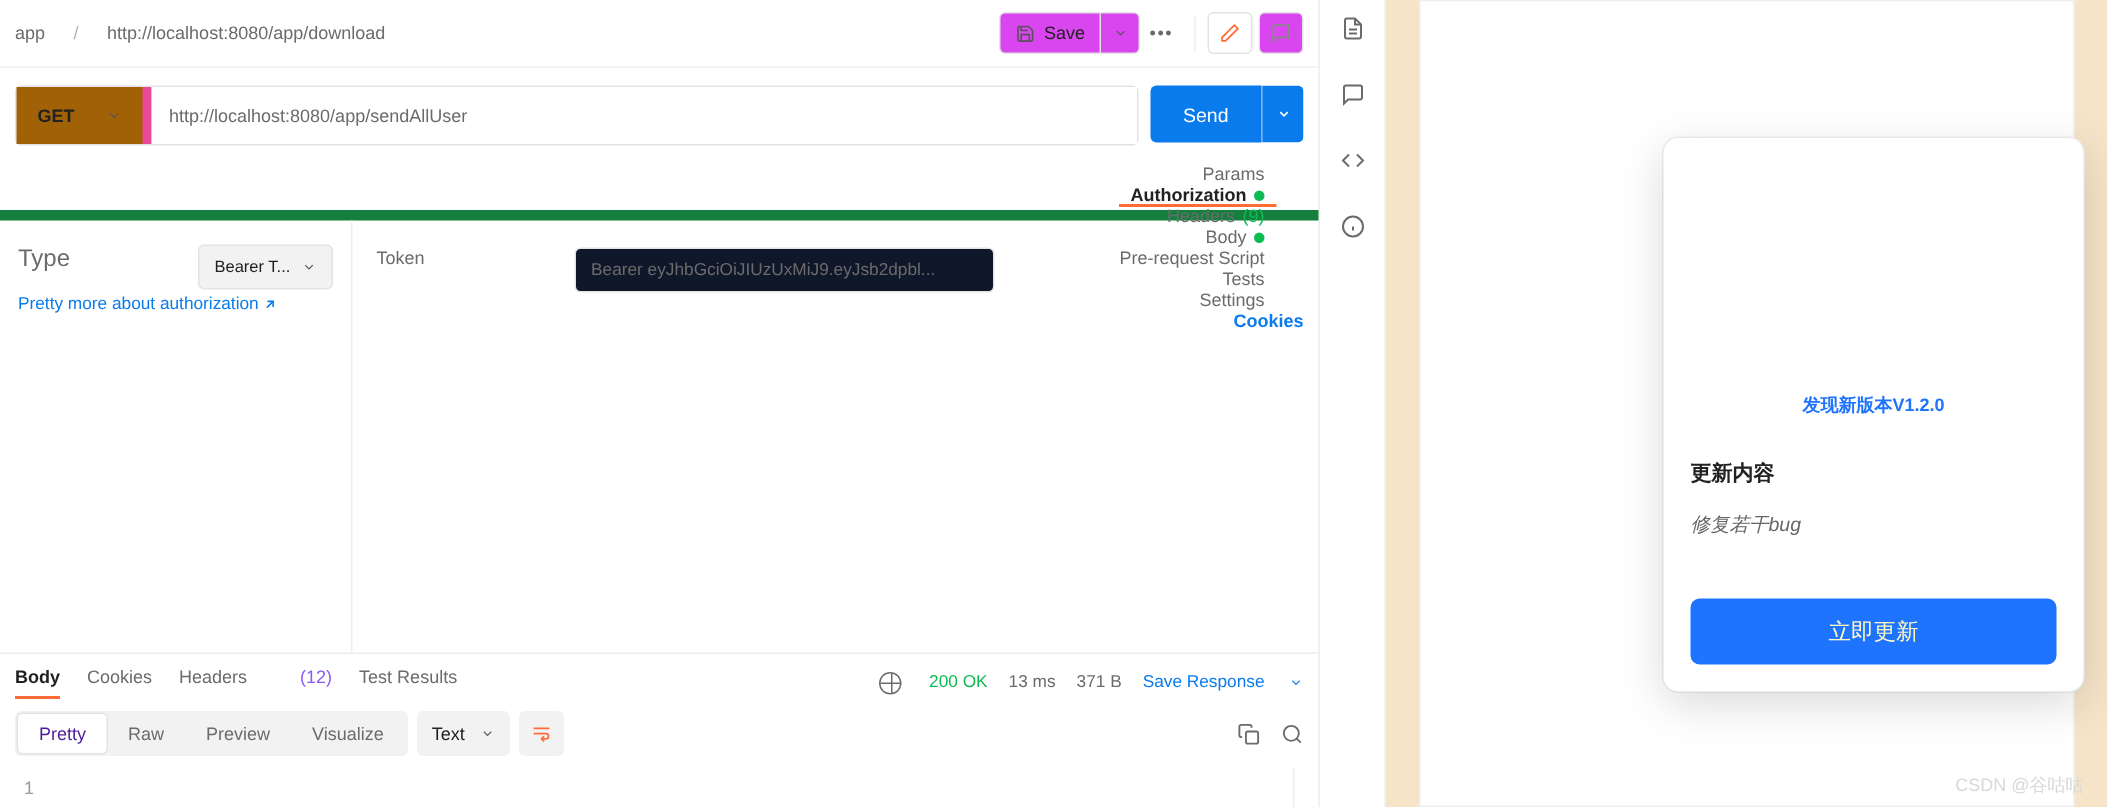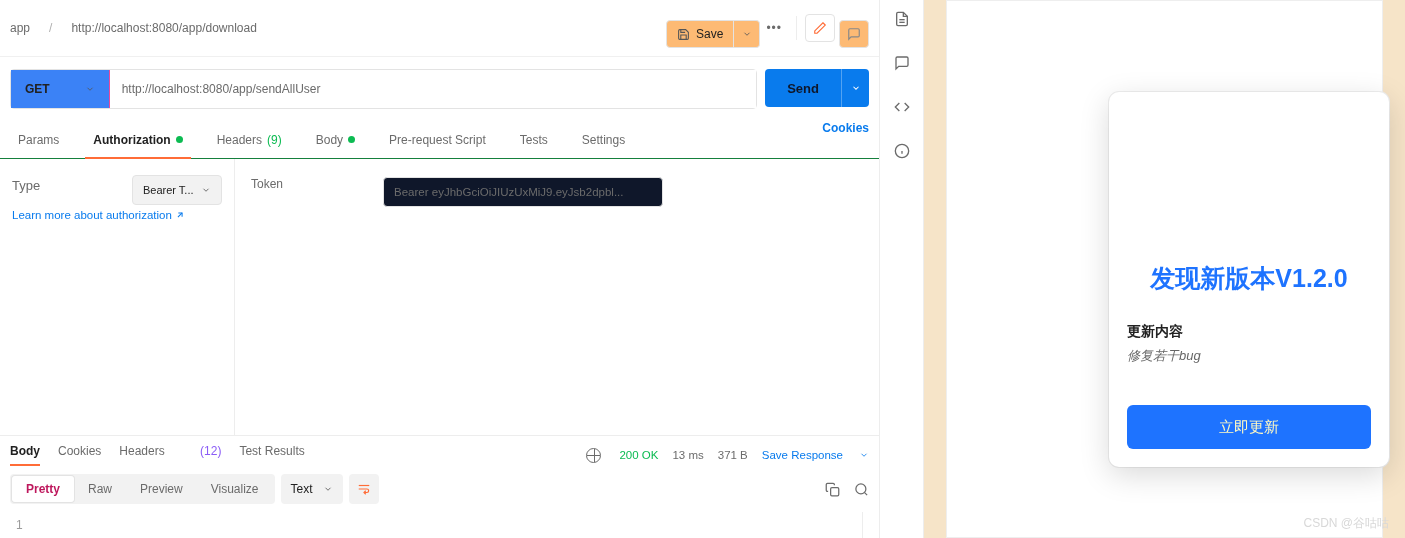--- a/index.html
+++ b/index.html
@@ -2,47 +2,47 @@
 <html><head>
 <meta charset="utf-8">
 <style>
 * { box-sizing: border-box; margin: 0; padding: 0; font-family: Arial, Helvetica, sans-serif; }
 body { display: flex; height: 538px; width: 1405px; overflow: hidden; background: #fff; }
 .postman { flex: 0 0 880px; display: flex; flex-direction: column; font-size: 12px; color: #212121; border-right: 1px solid #ededed; }
 .pm-topbar { display: flex; align-items: center; padding: 8px 10px; border-bottom: 1px solid #f0f0f0; }
 .breadcrumb { flex: 1; display: flex; align-items: center; gap: 19px; color: #6b6b6b; }
 .breadcrumb .sep { color: #b0b0b0; }
 .btn { display: flex; align-items: center; gap: 6px; height: 28px; padding: 0 10px; border: 1px solid #e3e3e3; background: #fff; border-radius: 4px; font-size: 12px; color: #212121; cursor: pointer; }
-.btn.grey { background: #fdba74; margin-top: 12px; }
+.btn.grey { background: #d946ef; }
 .btn.icon-only { width: 30px; justify-content: center; padding: 0; }
 .btn.chev { width: 26px; padding: 0; justify-content: center; border-left: none; border-top-left-radius: 0; border-bottom-left-radius: 0; }
 .btn-group { display: flex; }
 .btn-group .btn:first-child { border-top-right-radius: 0; border-bottom-right-radius: 0; }
 .dots { color: #6b6b6b; letter-spacing: 1px; padding: 0 6px; cursor: pointer; }
 .vsep { width: 1px; height: 24px; background: #ededed; margin: 0 8px; }
 .right-actions { display: flex; align-items: center; gap: 4px; }
 .right-actions .btn svg { width: 14px; height: 14px; }
 .pencil svg { stroke: #ff6c37; }
 .pm-reqline { display: flex; align-items: stretch; padding: 12px 10px; gap: 8px; }
 .method-box { display: flex; align-items: center; border: 1px solid #e3e3e3; border-radius: 4px; flex: 1; }
-.method-sel { display: flex; align-items: center; padding: 0 14px; height: 38px; background: #3b82f6; font-weight: bold; gap: 35px; border-right: 1px solid #ec4899; cursor: pointer; }
+.method-sel { display: flex; align-items: center; padding: 0 14px; height: 38px; background: #a16207; font-weight: bold; gap: 21px; border-right: 6px solid #ec4899; cursor: pointer; }
 .url-in { flex: 1; border: none; outline: none; padding: 0 12px; font-size: 12px; color: #6b6b6b; height: 38px; }
 .send-group { display: flex; }
-.send-btn { background: #097bed; color: #0f172a; font-weight: bold; font-size: 13px; border: none; height: 38px; padding: 4px 22px; border-radius: 4px 0 0 4px; cursor: pointer; }
+.send-btn { background: #097bed; color: #ffffff; font-weight: normal; font-size: 13px; border: none; height: 38px; padding: 4px 22px; border-radius: 4px 0 0 4px; cursor: pointer; }
 .send-chev { background: #097bed; color: #fff; border: none; height: 38px; width: 28px; border-left: 1px solid rgba(255,255,255,.3); border-radius: 0 4px 4px 0; display: flex; align-items: center; justify-content: center; cursor: pointer; }
-.pm-tabs { display: flex; align-items: flex-start; padding: 0 10px; border-bottom: 1px solid #15803d; height: 38px; }
+.pm-tabs { display: flex; align-items: flex-end; padding: 0 10px; border-bottom: 7px solid #15803d; height: 38px; flex-direction: column; }
 .pm-tabs .tab { padding: 0 8px; margin-right: 18px; height: 100%; display: flex; align-items: center; color: #6b6b6b; cursor: pointer; position: relative; gap: 5px; }
 .pm-tabs .tab.active { color: #212121; font-weight: 600; }
 .pm-tabs .tab.active::after { content: ""; position: absolute; bottom: -1px; left: 0; right: 0; height: 2px; background: #ff6c37; }
 .dot { width: 7px; height: 7px; border-radius: 50%; background: #0cbb52; }
 .count { color: #0cbb52; }
 .cookies-link { margin-left: auto; color: #097bed; font-weight: 600; cursor: pointer; }
 .auth-panel { flex: 1; display: flex; min-height: 180px; }
 .auth-left { width: 235px; padding: 16px 12px; border-right: 1px solid #ededed; }
-.auth-left h4 { font-size: 13px; color: #6b6b6b; font-weight: 400; margin-bottom: 10px; }
+.auth-left h4 { font-size: 16px; color: #6b6b6b; font-weight: 400; margin-bottom: 10px; }
 .type-row { display: flex; align-items: center; justify-content: space-between; }
 .select-box { display: flex; align-items: center; justify-content: space-between; background: #f2f2f2; border: 1px solid #e3e3e3; height: 30px; padding: 0 10px; border-radius: 4px; width: 90px; font-size: 11px; cursor: pointer; }
 .auth-desc { color: #6b6b6b; line-height: 1.7; font-size: 11.5px; margin-top: 20px; }
 .learn { color: #097bed; cursor: pointer; display: inline-flex; align-items: center; gap: 3px; font-size: 11.5px; margin-top: 4px; }
 .auth-right { flex: 1; padding: 18px 16px; display: flex; align-items: flex-start; gap: 100px; }
 .auth-right label { color: #6b6b6b; }
 .token-in { width: 280px; height: 30px; border: 1px solid #e3e3e3; border-radius: 4px; padding: 0 10px; font-size: 11.5px; color: #6b6b6b; background: #0f172a; overflow: hidden; text-overflow: ellipsis; }
 .resp-tabs { display: flex; align-items: center; padding: 8px 10px 0; gap: 18px; border-top: 1px solid #ededed; }
 .resp-tabs .rtab { color: #6b6b6b; padding-bottom: 8px; cursor: pointer; position: relative; }
 .resp-tabs .rtab.active { color: #212121; font-weight: 600; }
@@ -51,34 +51,34 @@
 .resp-right { margin-left: auto; display: flex; align-items: center; gap: 14px; font-size: 11.5px; }
 .ok { color: #0cbb52; }
 .grey-t { color: #6b6b6b; }
 .save-resp { color: #097bed; cursor: pointer; display: flex; align-items: center; gap: 16px; }
 .globe { width: 15px; height: 15px; border: 1.3px solid #6b6b6b; border-radius: 50%; position: relative; margin-right: 4px; }
 .globe::before { content: ""; position: absolute; left: 50%; top: 0; bottom: 0; width: 1px; background: #6b6b6b; }
 .globe::after { content: ""; position: absolute; top: 50%; left: 0; right: 0; height: 1px; background: #6b6b6b; }
 .resp-toolbar { display: flex; align-items: center; padding: 8px 10px; gap: 6px; }
 .seg { display: flex; background: #f2f2f2; border-radius: 4px; padding: 2px; }
 .seg .s { padding: 6px 14px; border-radius: 3px; color: #6b6b6b; cursor: pointer; }
-.seg .s.active { background: #fff; color: #be185d; font-weight: 700; box-shadow: 0 0 0 1px #e3e3e3; }
+.seg .s.active { background: #fff; color: #4c1d95; font-weight: 400; box-shadow: 0 0 0 1px #e3e3e3; }
 .fmt-sel { display: flex; align-items: center; gap: 10px; background: #f2f2f2; height: 30px; padding: 0 10px; border-radius: 4px; font-size: 12px; color: #212121; cursor: pointer; }
 .wrap-btn { width: 30px; height: 30px; display: flex; align-items: center; justify-content: center; background: #f2f2f2; border-radius: 4px; cursor: pointer; }
 .wrap-btn svg { stroke: #ff6c37; }
 .tb-right { margin-left: auto; display: flex; gap: 14px; color: #6b6b6b; }
 .code-area { padding: 6px 16px; font-family: Menlo, Consolas, monospace; color: #6b6b6b; border-right: 1px solid #ededed; margin-right: 16px; }
 .code-area .ln { color: #9b9b9b; margin-right: 20px; }
 .side-icons { flex: 0 0 44px; display: flex; flex-direction: column; align-items: center; padding-top: 10px; gap: 26px; color: #6b6b6b; border-right: 1px solid #ededed; }
 .side-icons .si { width: 18px; height: 18px; cursor: pointer; display: flex; align-items: center; justify-content: center; }
 .preview { flex: 1; background: #f6e4c8; position: relative; overflow: hidden; }
 .phone-inner { position: absolute; left: 22px; right: 22px; top: 0; bottom: 0; background: #fff; border: 1px solid #eee; }
 .dialog { position: absolute; right: 16px; top: 92px; width: 280px; background: #fff; border-radius: 10px; box-shadow: 0 8px 30px rgba(0,0,0,.15), 0 0 0 1px #f0f0f0; padding: 20px 18px 18px; }
-.dialog h2 { color: #1e73ff; font-size: 25px; text-align: center; font-weight: 700; margin-top: 150px; margin-bottom: 28px; }
-.dialog .sub { font-weight: 700; font-size: 14px; margin-bottom: 6px; color: #222; }
+.dialog h2 { color: #1e73ff; font-size: 12px; text-align: center; font-weight: 700; margin-top: 150px; margin-bottom: 28px; }
+.dialog .sub { font-weight: 700; font-size: 14px; margin-bottom: 16px; color: #222; }
 .dialog .desc { color: #666; font-size: 13px; margin-bottom: 40px; font-style: italic; }
 .dialog .upd-btn { width: 100%; height: 44px; background: #1e73ff; color: #fef9c3; border: none; border-radius: 6px; font-size: 15px; cursor: pointer; }
 .watermark { position: absolute; right: 16px; bottom: 6px; font-size: 12px; color: #d8d8d8; }
 .chev-i { width: 10px; height: 10px; }
 svg { display: block; }
 </style>
 </head>
 <body>
 
 <div class="postman">
@@ -165,21 +165,21 @@
       <div class="type-row">
         <h4>Type</h4>
         <div class="select-box">
           <span>Bearer T...</span>
           <svg class="chev-i" viewBox="0 0 24 24" fill="none" stroke="#555" stroke-width="2">
               <polyline points="6 9 12 15 18 9"></polyline>
             </svg>
         </div>
       </div>
       <a class="learn">
-        <span>Learn more about authorization</span>
+        <span>Pretty more about authorization</span>
         <svg width="10" height="10" viewBox="0 0 24 24" fill="none" stroke="#097bed" stroke-width="2.5">
             <line x1="7" y1="17" x2="17" y2="7"></line>
             <polyline points="8 7 17 7 17 16"></polyline>
           </svg>
       </a>
     </div>
     <div class="auth-right">
       <label>Token</label>
       <input class="token-in" value="Bearer eyJhbGciOiJIUzUxMiJ9.eyJsb2dpbl..." style="">
     </div>

